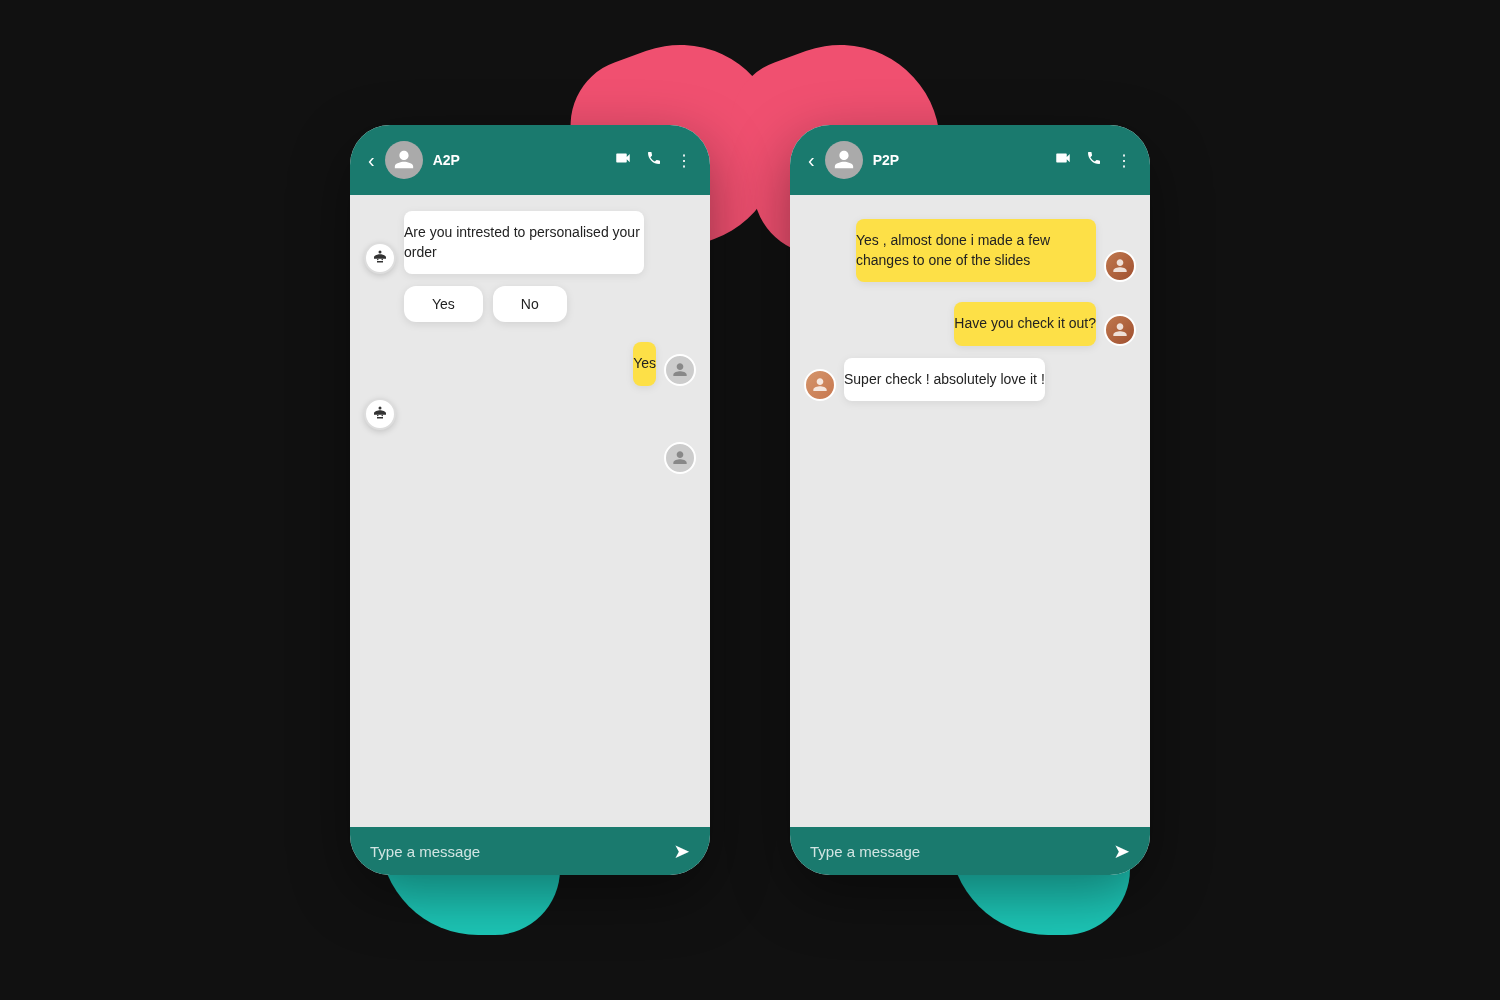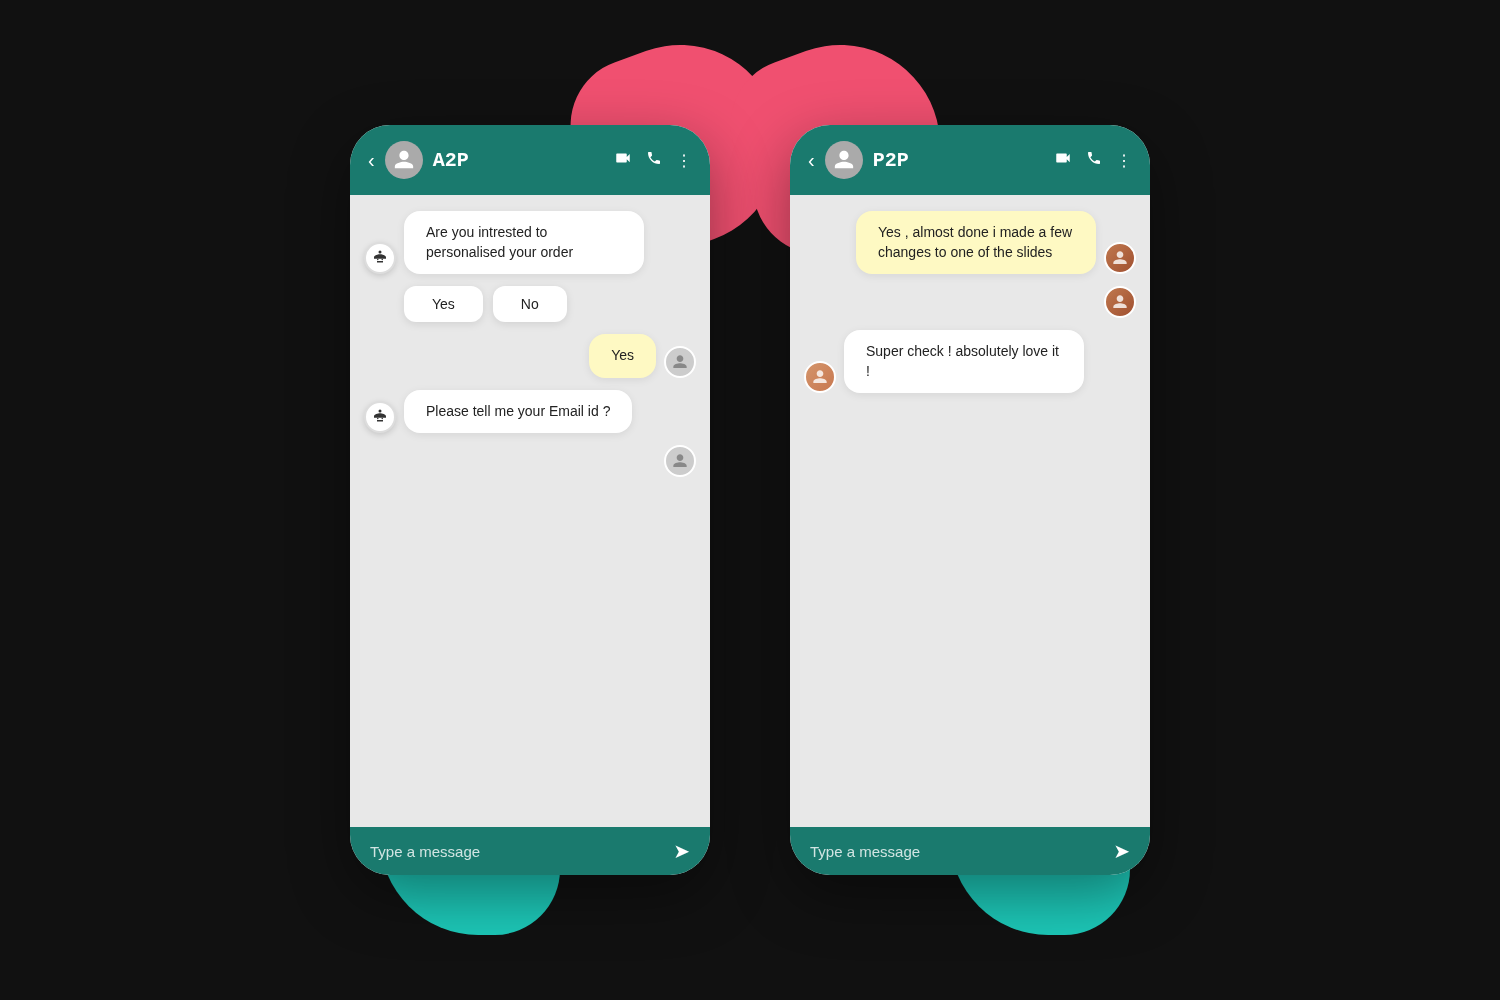--- a/index.html
+++ b/index.html
@@ -91,24 +91,23 @@
       border-radius: 50%;
       background: #aaa;
       display: flex; align-items: center; justify-content: center;
       color: #fff;
       font-size: 18px;
       flex-shrink: 0;
     }
 
     .header-name {
       color: #fff;
-      font-size: 20px;
+      font-size: 14px;
       font-weight: 600;
       flex: 1;
-      font-family: Liberation Mono, monospace;
     }
 
     .header-icons {
       display: flex;
       gap: 14px;
       align-items: center;
     }
 
     .header-icon {
       color: #fff;
@@ -157,31 +156,32 @@
       background: #fff;
       flex-shrink: 0;
       display: flex; align-items: center; justify-content: center;
       font-size: 16px;
       border: 2px solid #ddd;
       box-shadow: 0 2px 6px rgba(0,0,0,0.15);
     }
 
     .bubble {
       background: #fff;
-      border-radius: 16px;
-      padding: 12px 22px;
+      border-radius: 8px;
+      padding: 12px 0;
       max-width: 240px;
       font-size: 14px;
       color: #222;
       line-height: 1.4;
       box-shadow: 0 2px 8px rgba(0,0,0,0.08);
     }
 
     .bubble.right-bubble {
-      background: #fef9c3;
+      background: #fde047;
+      margin-top: 8px;
     }
 
     
     .quick-replies {
       display: flex;
       gap: 10px;
       padding-left: 40px;
     }
 
     .qr-btn {
@@ -292,21 +292,20 @@
         </div>
 
         <div class="msg-row left">
           <div class="bot-avatar">
             <svg width="18" height="18" viewBox="0 0 24 24" fill="#333">
               <path d="M12 2a2 2 0 0 1 2 2 2 2 0 0 1-2 2 2 2 0 0 1-2-2 2 2 0 0 1 2-2m0 5c2.67 0 8 1.34 8 4v2H4v-2c0-2.66 5.33-4 8-4m-4 9h8v2H8v-2z"></path>
               <circle cx="9" cy="14" r="1" fill="#333"></circle>
               <circle cx="15" cy="14" r="1" fill="#333"></circle>
             </svg>
           </div>
-          <div class="bubble">Please tell me your Email id ?</div>
         </div>
 
         <div class="msg-row right">
           <div class="msg-avatar">
             <svg width="16" height="16" viewBox="0 0 24 24" fill="#888">
                 <path d="M12 12c2.7 0 5-2.3 5-5s-2.3-5-5-5-5 2.3-5 5 2.3 5 5 5zm0 2c-3.3 0-10 1.7-10 5v2h20v-2c0-3.3-6.7-5-10-5z"></path>
               </svg>
           </div>
         </div>
 
@@ -352,20 +351,21 @@
         <div class="msg-row right">
           <div class="bubble right-bubble">Yes , almost done i made a few changes to one of the slides</div>
           <div class="msg-avatar avatar-photo-2">
             <svg width="16" height="16" viewBox="0 0 24 24" fill="rgba(255,255,255,0.8)">
                 <path d="M12 12c2.7 0 5-2.3 5-5s-2.3-5-5-5-5 2.3-5 5 2.3 5 5 5zm0 2c-3.3 0-10 1.7-10 5v2h20v-2c0-3.3-6.7-5-10-5z"></path>
               </svg>
           </div>
         </div>
 
         <div class="msg-row right">
+          <div class="bubble right-bubble">Have you check it out?</div>
           <div class="msg-avatar avatar-photo-2">
             <svg width="16" height="16" viewBox="0 0 24 24" fill="rgba(255,255,255,0.8)">
                 <path d="M12 12c2.7 0 5-2.3 5-5s-2.3-5-5-5-5 2.3-5 5 2.3 5 5 5zm0 2c-3.3 0-10 1.7-10 5v2h20v-2c0-3.3-6.7-5-10-5z"></path>
               </svg>
           </div>
         </div>
 
         <div class="msg-row left">
           <div class="msg-avatar avatar-photo-1">
             <svg width="16" height="16" viewBox="0 0 24 24" fill="rgba(255,255,255,0.8)">

